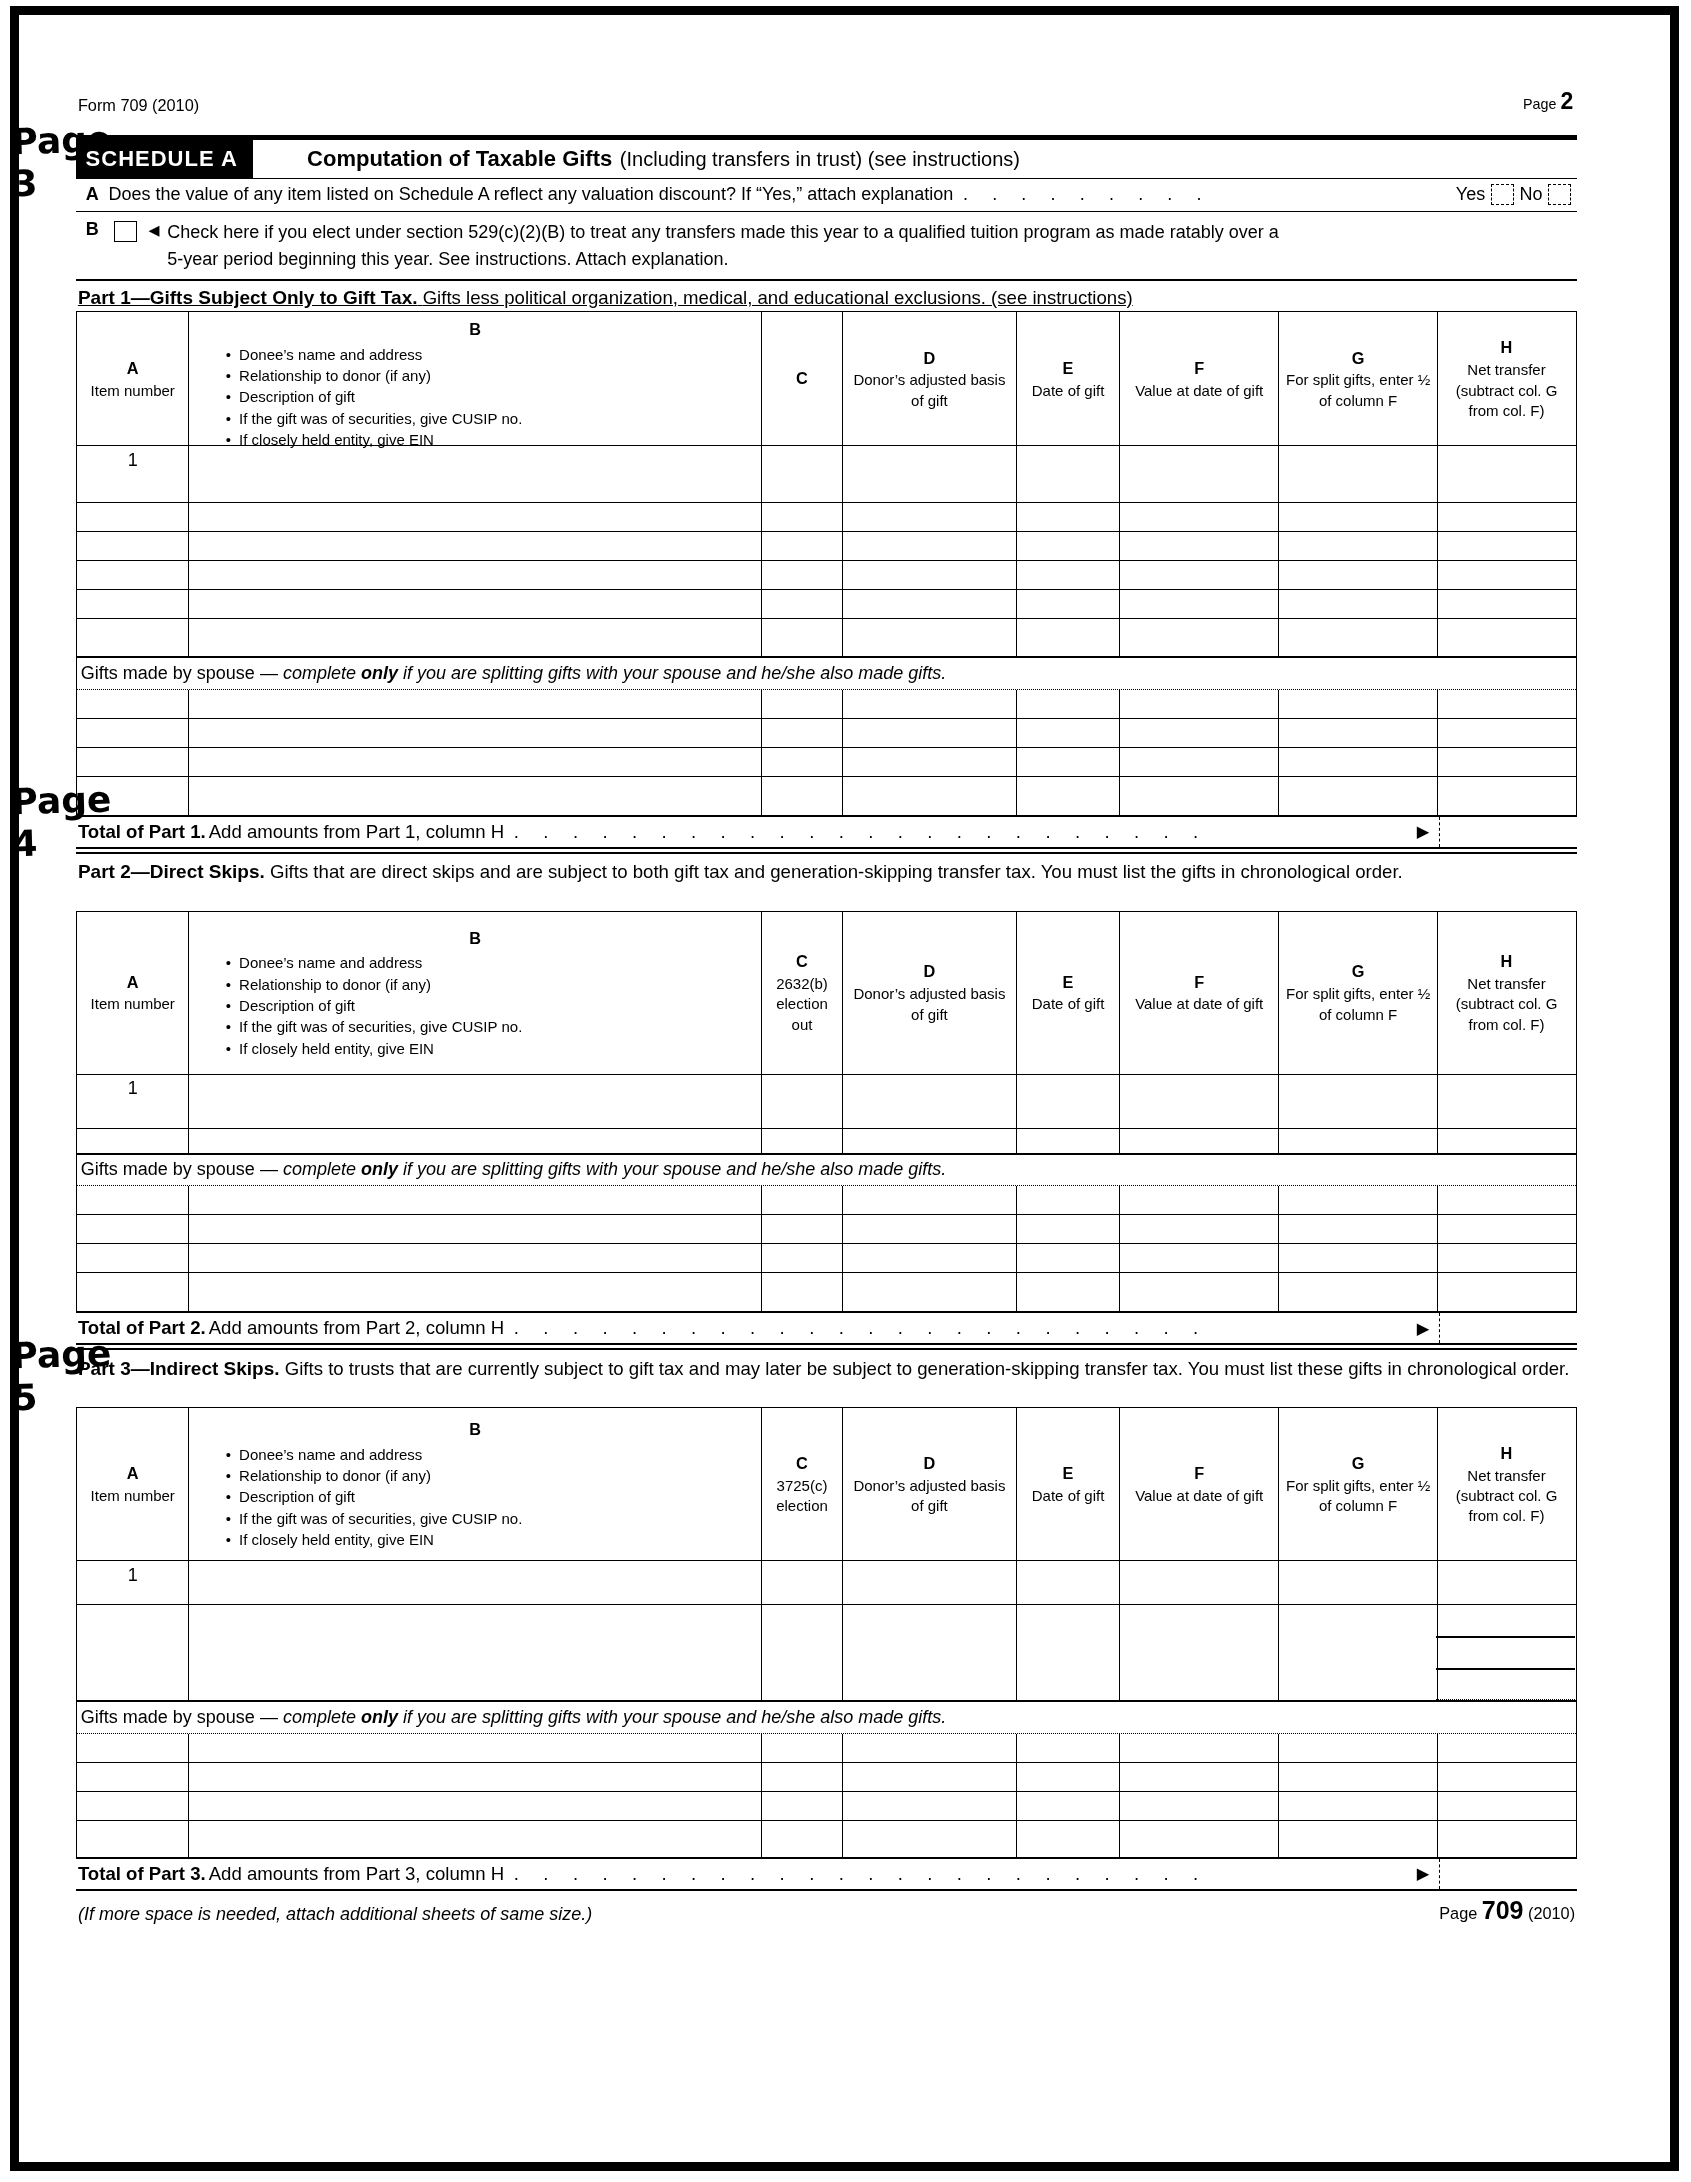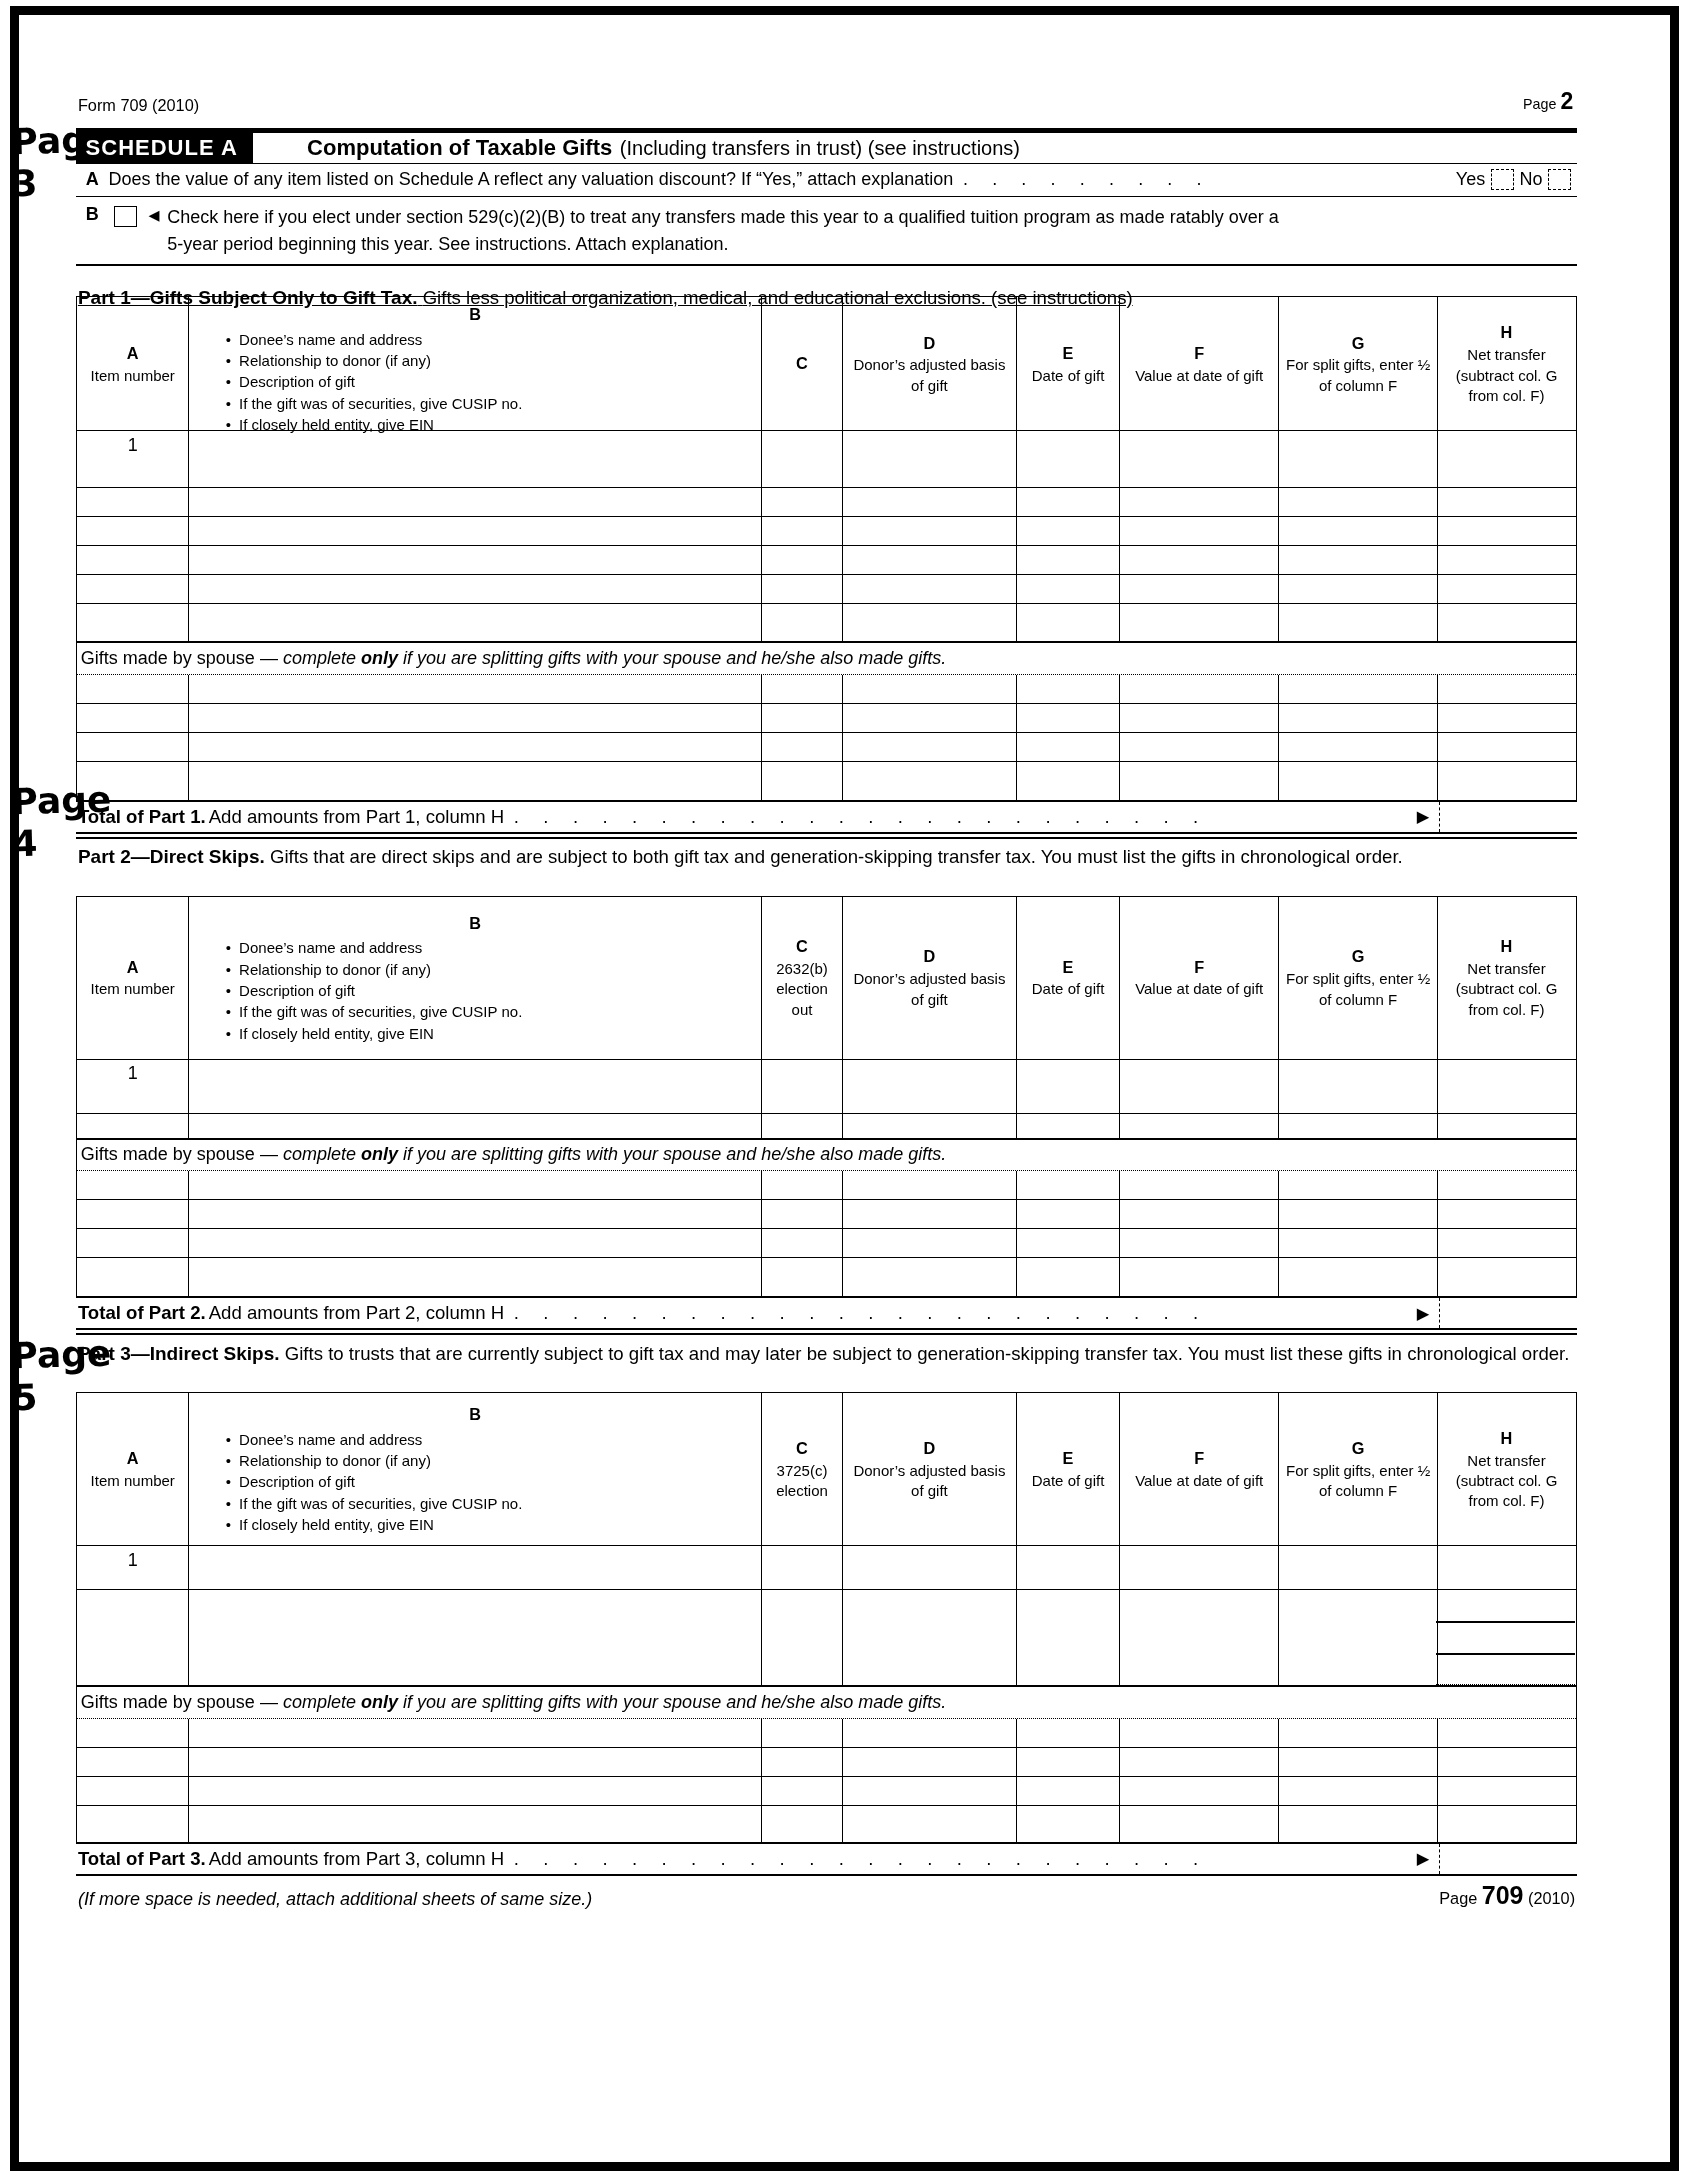--- a/index.html
+++ b/index.html
@@ -15,42 +15,42 @@
   }
   .form { position:absolute; left:76px; top:92px; width:1501px; }
 
   
   .hdr-row { display:flex; justify-content:space-between; align-items:flex-end; height:25px; padding:0 3.8px 1.9px 1.9px; }
   .hdr-left { font-size:16.3px; }
   .hdr-right { font-size:14.3px;margin-left:35px; }
   .hdr-right b { font-size:23px; font-weight:bold; }
 
   
-  .sched { display:flex; align-items:stretch; height:36px; border-top:5.7px solid #000; border-bottom:1.9px solid #000; margin-top:11px; }
+  .sched { display:flex; align-items:stretch; height:44px; border-top:5.7px solid #000; border-bottom:1.9px solid #000; margin-top:18px; }
   .sched-badge { background:#000; color:#fff; font-weight:bold; font-size:22px; display:flex; align-items:center; padding:0 15.3px 0 9.6px; letter-spacing:1px; }
   .sched-title { display:flex; align-items:center; font-size:20px; padding-left:54px; }
   .sched-title b { font-size:22px; margin-right:7.6px; }
 
   
   .qa { display:flex; align-items:center; height:32.5px; border-bottom:1.9px solid #000; font-size:18px; }
   .q-letter { font-weight:bold; width:32.5px; text-align:center; flex:0 0 auto; }
   .qa-text { white-space:nowrap; }
   .dots { flex:1 1 auto; overflow:hidden; white-space:nowrap; letter-spacing:9.6px; padding:0 9.6px; color:#000; }
   .ckbox { width:23px; height:21px; border:1.9px solid #000; margin:0 5.7px; flex:0 0 auto; background:#fff; }
   .ckbox.dotted { border-style:dashed; border-width:1.4px; }
   .qa .yn { font-size:18px; }
   .qb { display:flex; align-items:flex-start; padding:7.6px 0 5.7px 0; font-size:18px; min-height:61px; }
   .qb .ckbox { margin-top:1.9px; }
   .qb-arrow { font-size:14.3px; margin:2.9px 7.6px 0 5.7px; }
   .qb-text { line-height:1.5; }
 
   
   .part-heading { border-top:2.9px solid #000; padding:3.8px 1.9px 3.8px 1.9px; font-size:18.6px; line-height:1.55; }
   .part-heading b { font-size:19px; }
-  .ph1 { height:32.5px; padding-top:17px;text-decoration:underline; }
+  .ph1 { height:32.5px; padding-top:2px;text-decoration:underline; }
   .ph2 { min-height:59px; margin-top:2.9px; }
 
   
   .gtable { border:1.9px solid #000; border-top-width:1.9px; }
   .thead { display:flex; border-bottom:1.9px solid #000; }
   .thead .cell { padding:5.7px 3.8px; font-size:15px; text-align:center; line-height:1.35; }
   .cell { border-right:1px solid #000; }
   .cell:last-child { border-right:none; }
   .cell.t-h { border-left:1.9px dashed #000; margin-left:-1px; }
   .cletter { display:block; font-weight:bold; font-size:16.3px; margin-bottom:1.9px; }

